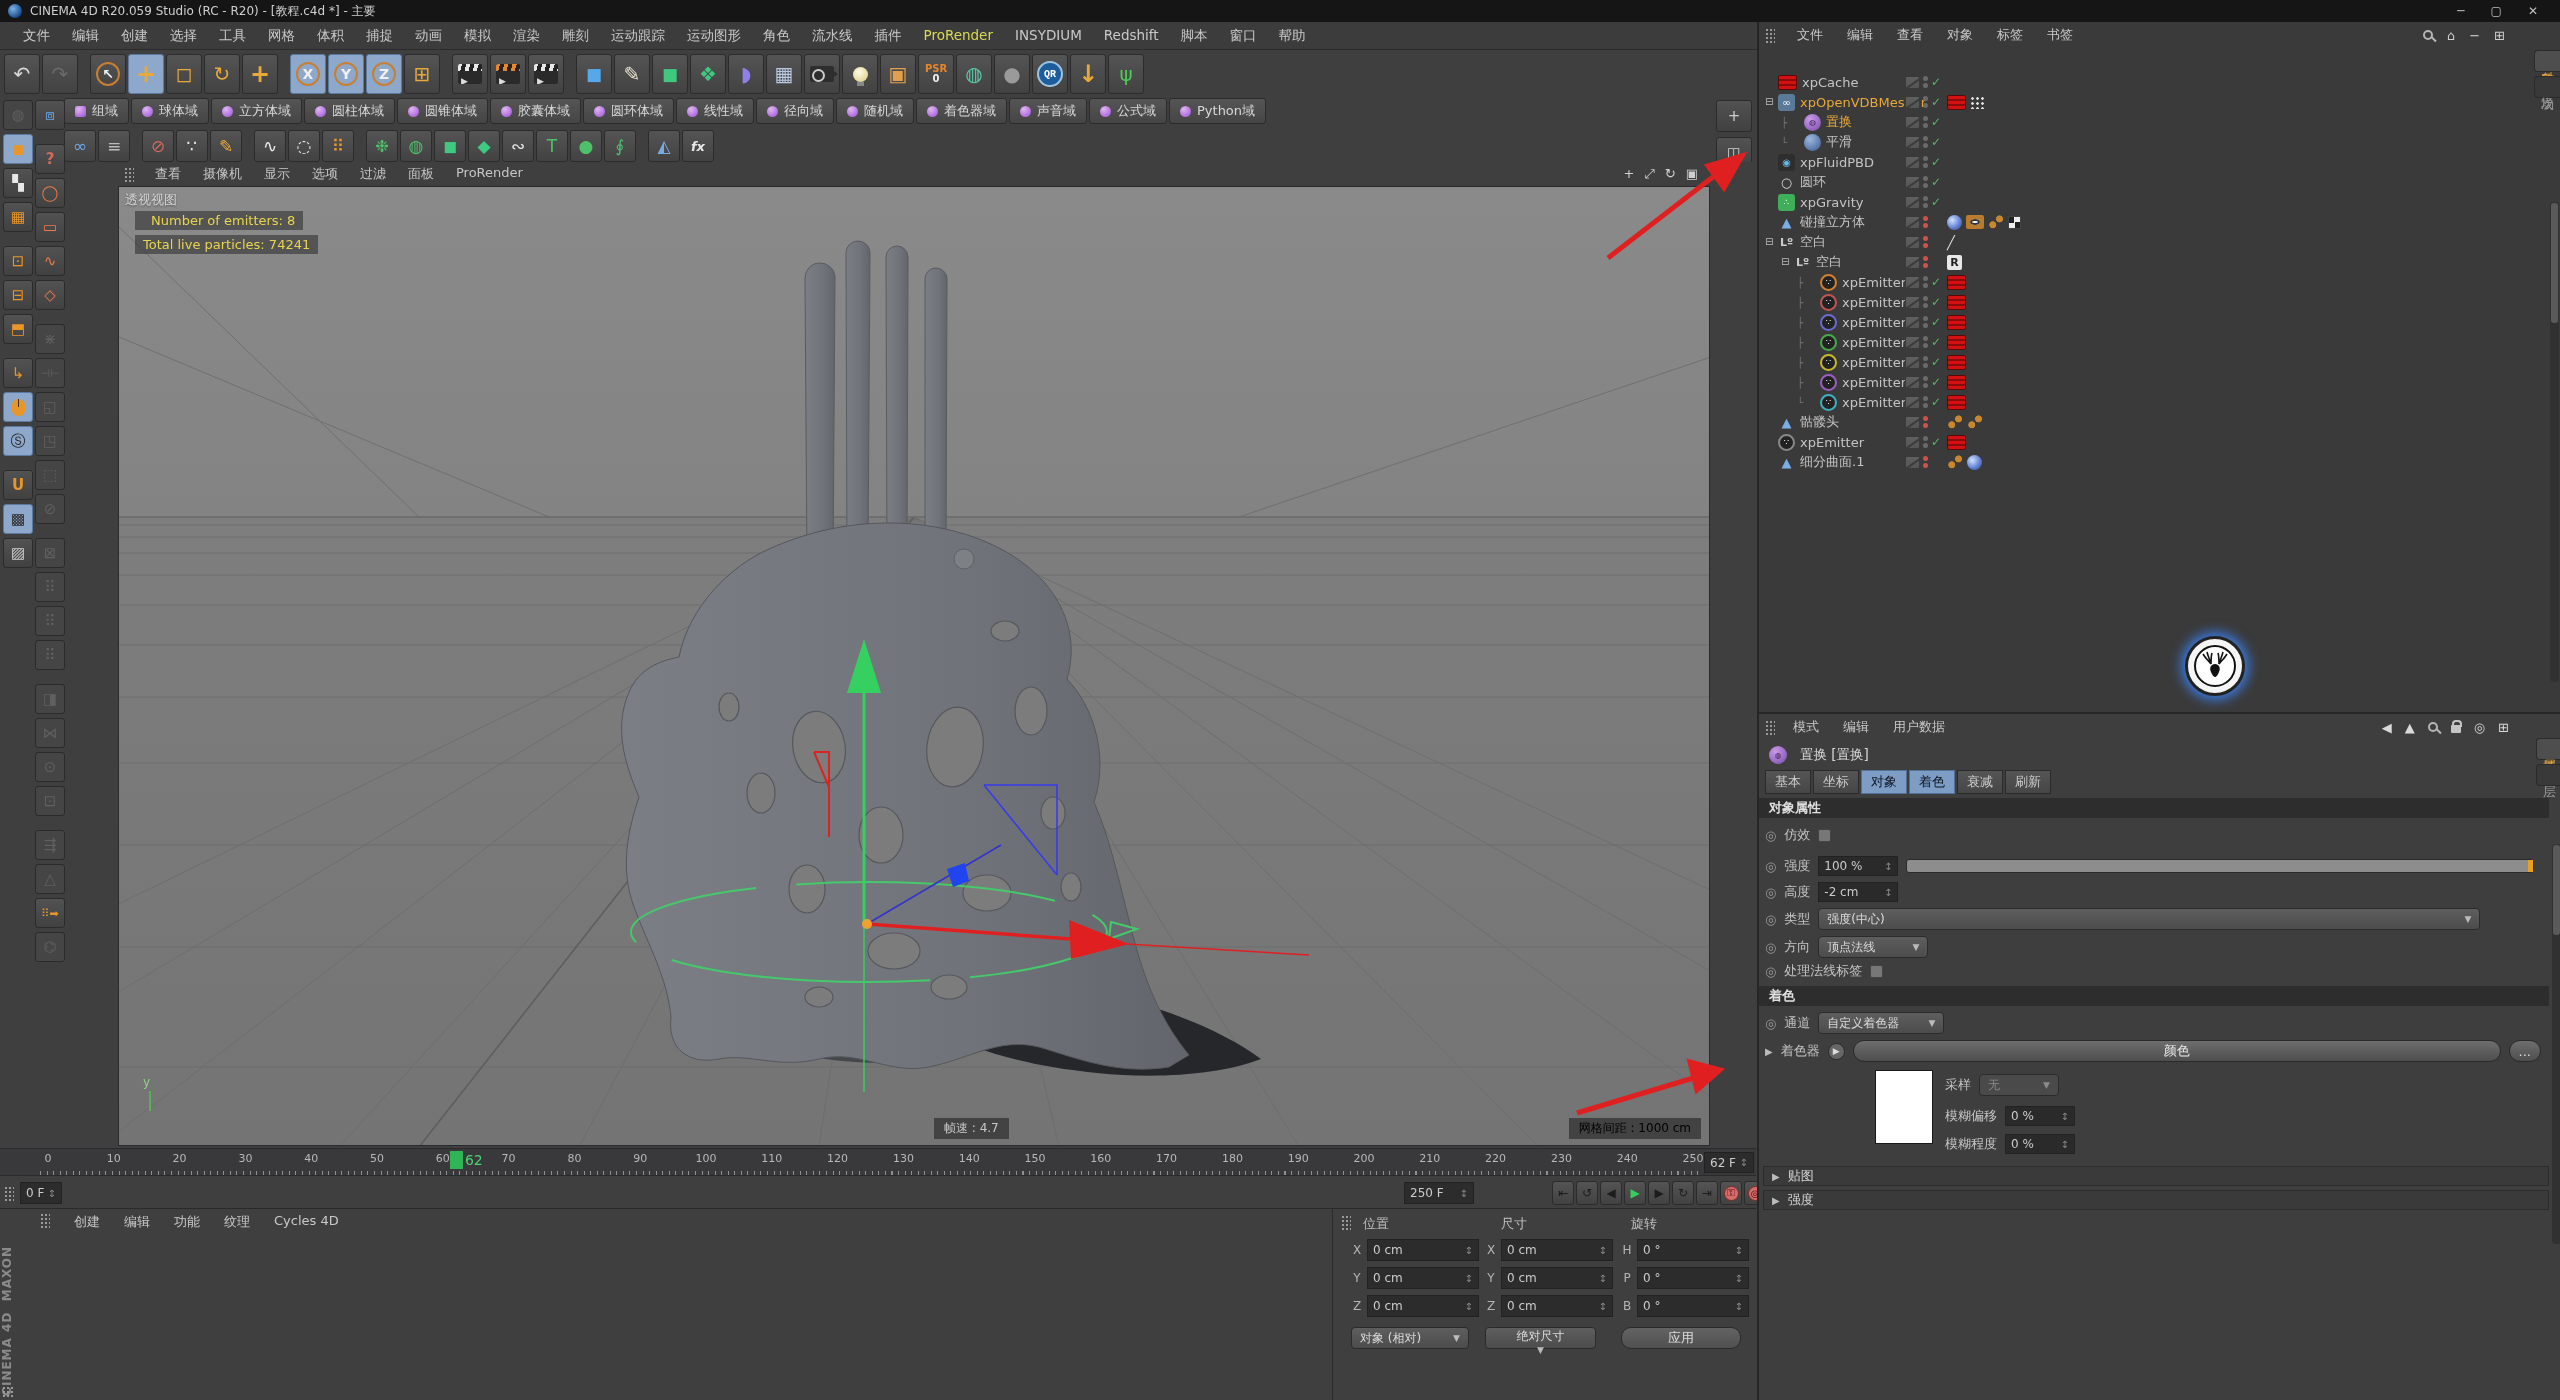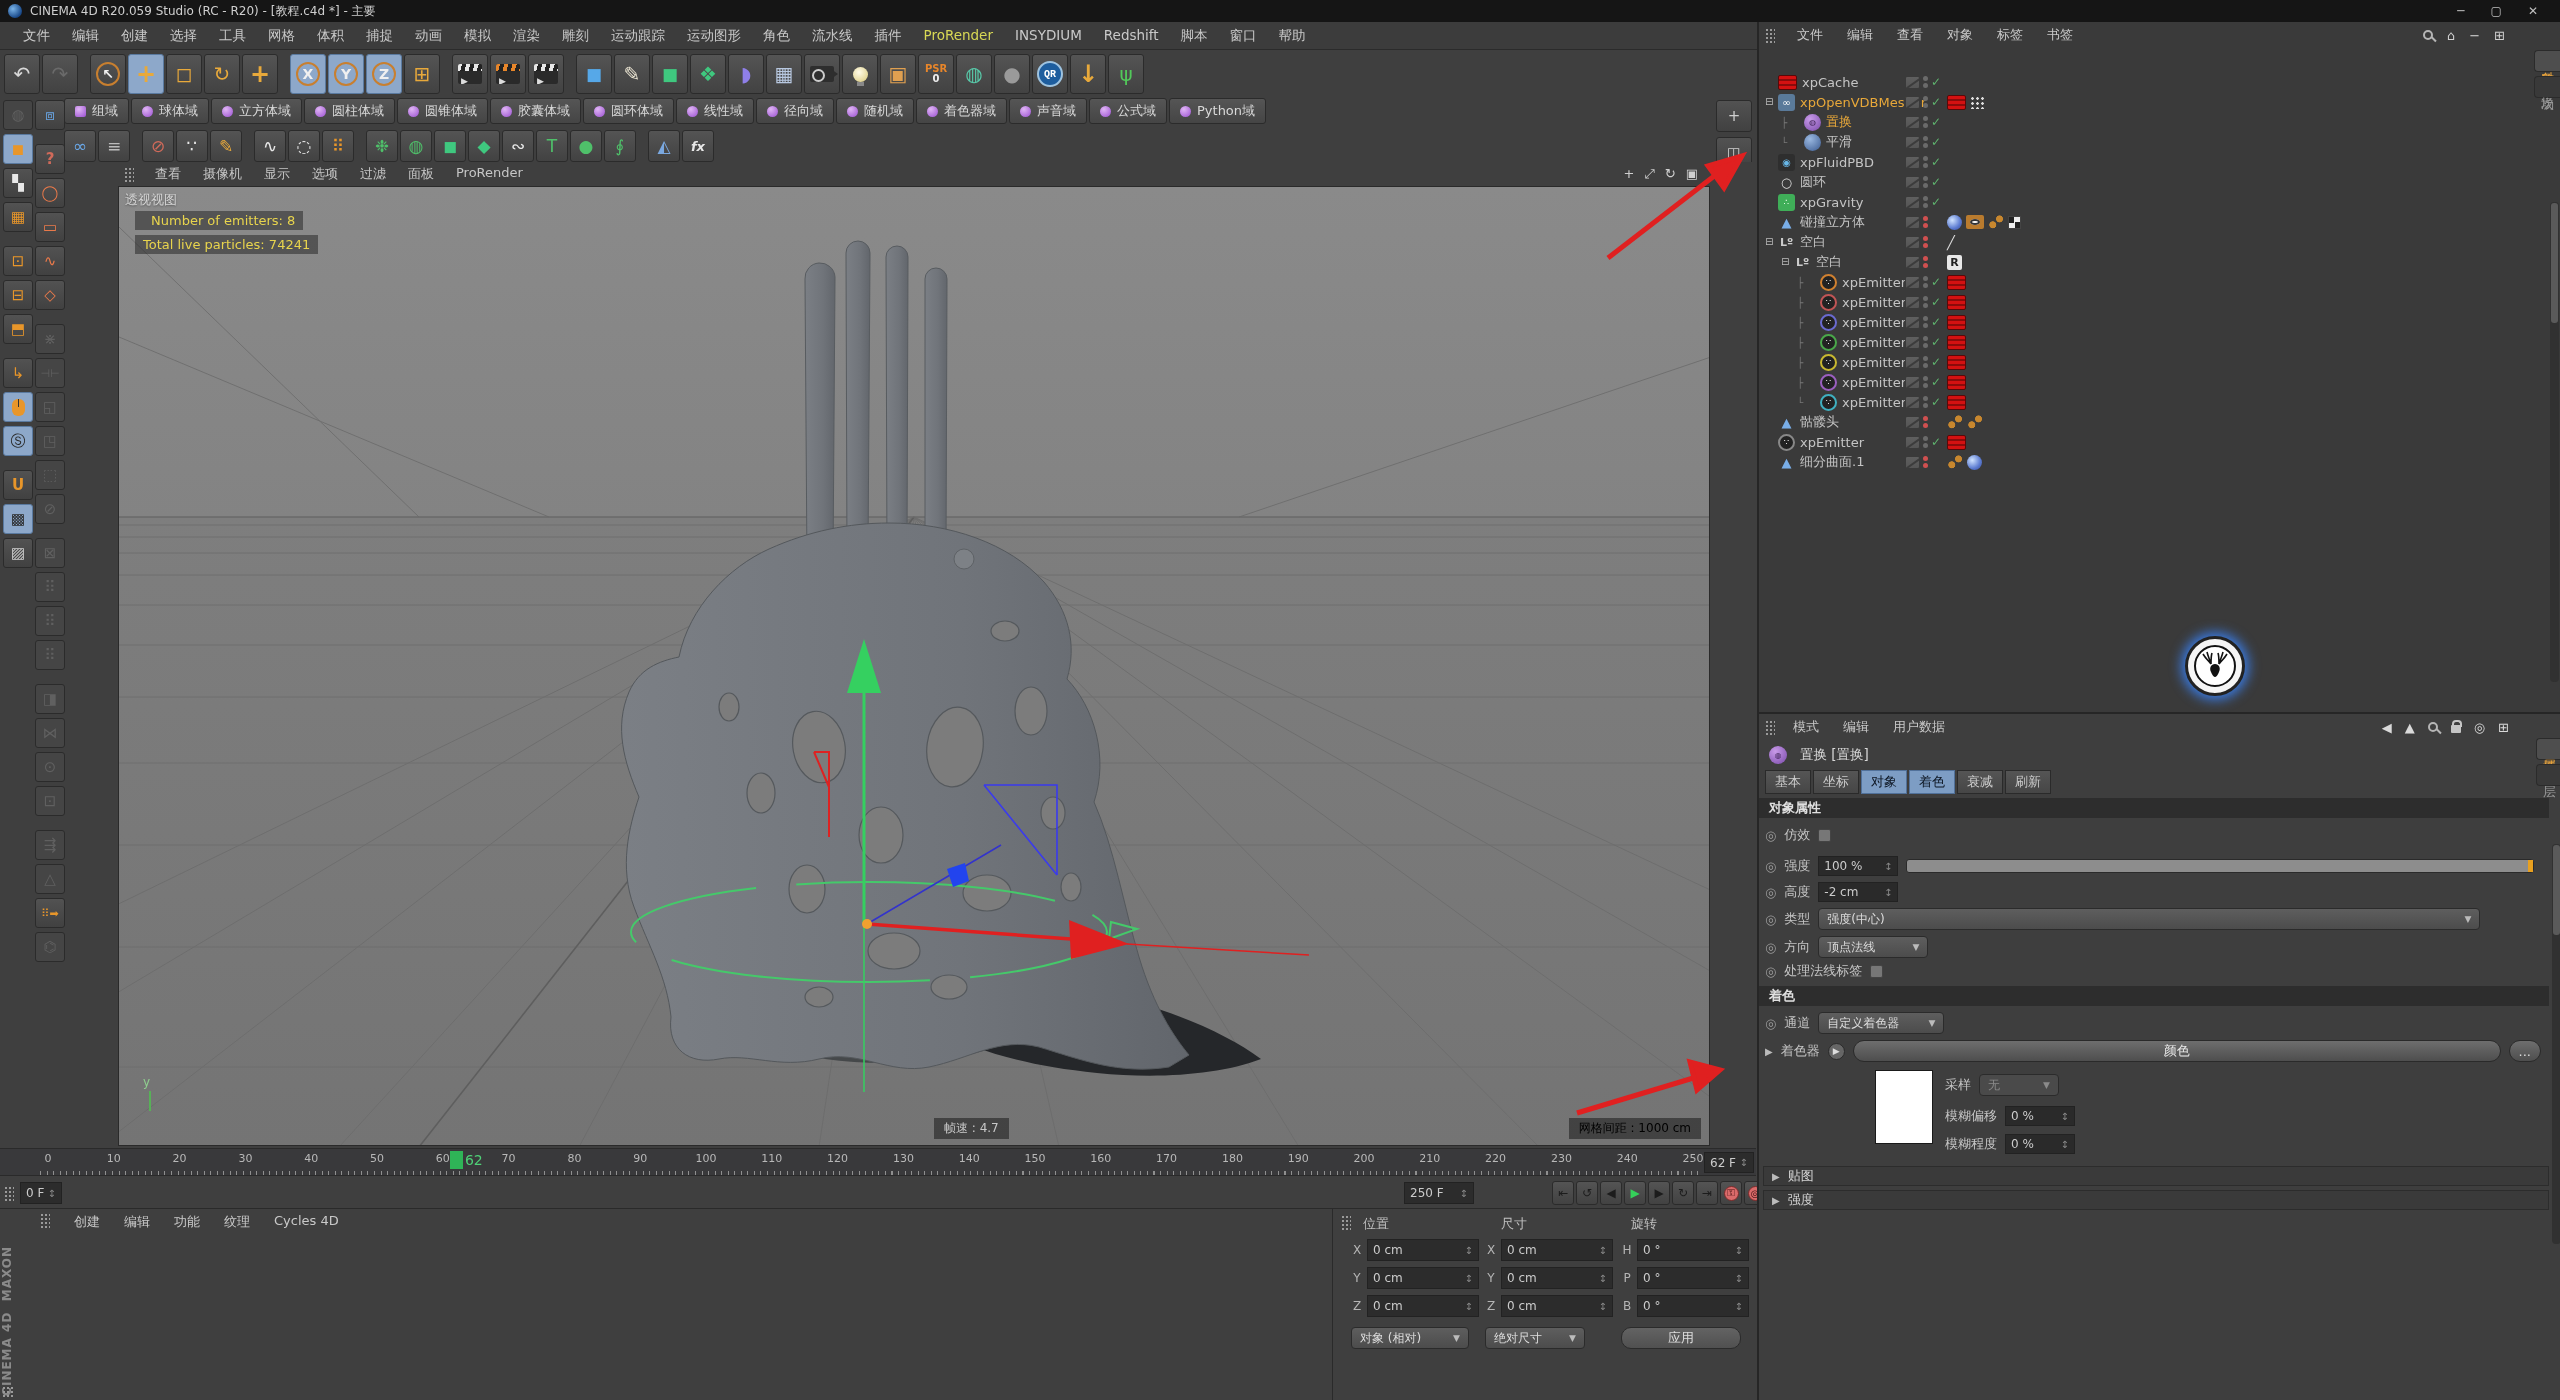--- a/index.html
+++ b/index.html
@@ -876,21 +876,21 @@
           <span class="coord-field">
             <span>0 °</span>
             <span style="color: rgb(136, 136, 136); font-size: 10px;">↕</span>
           </span>
         </div>
       </div>
     <div class="dd" style="position:absolute;left:18px;top:118px;width:118px;">
       <span>对象 (相对)</span>
         <span style="font-size:9px;color:#bbb;">▼</span>
     </div>
-    <div class="dd" style="position:absolute;left:152px;top:118px;width:100px;">
+    <div class="dd" style="position:absolute;left:152px;top:118px;width:111px;flex-direction:column;">
       <span>绝对尺寸</span>
         <span style="font-size:9px;color:#bbb;">▼</span>
     </div>
     <div id="apply-btn" style="left:288px;top:118px;">应用</div>
   </div>
 
   <div id="right-dock" class="abs">
     <div id="om-menu">
       <span class="grip"></span>
       <span id="om-menu-items" style="display:flex;">

